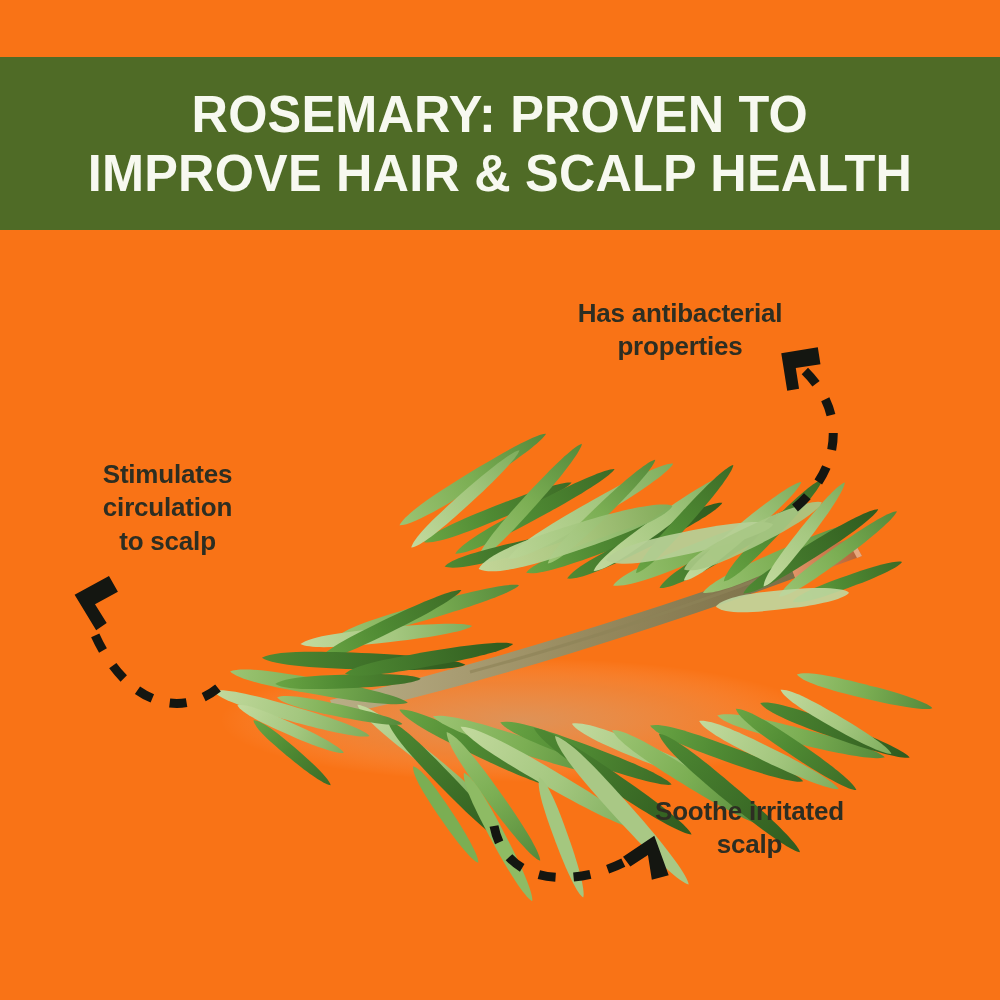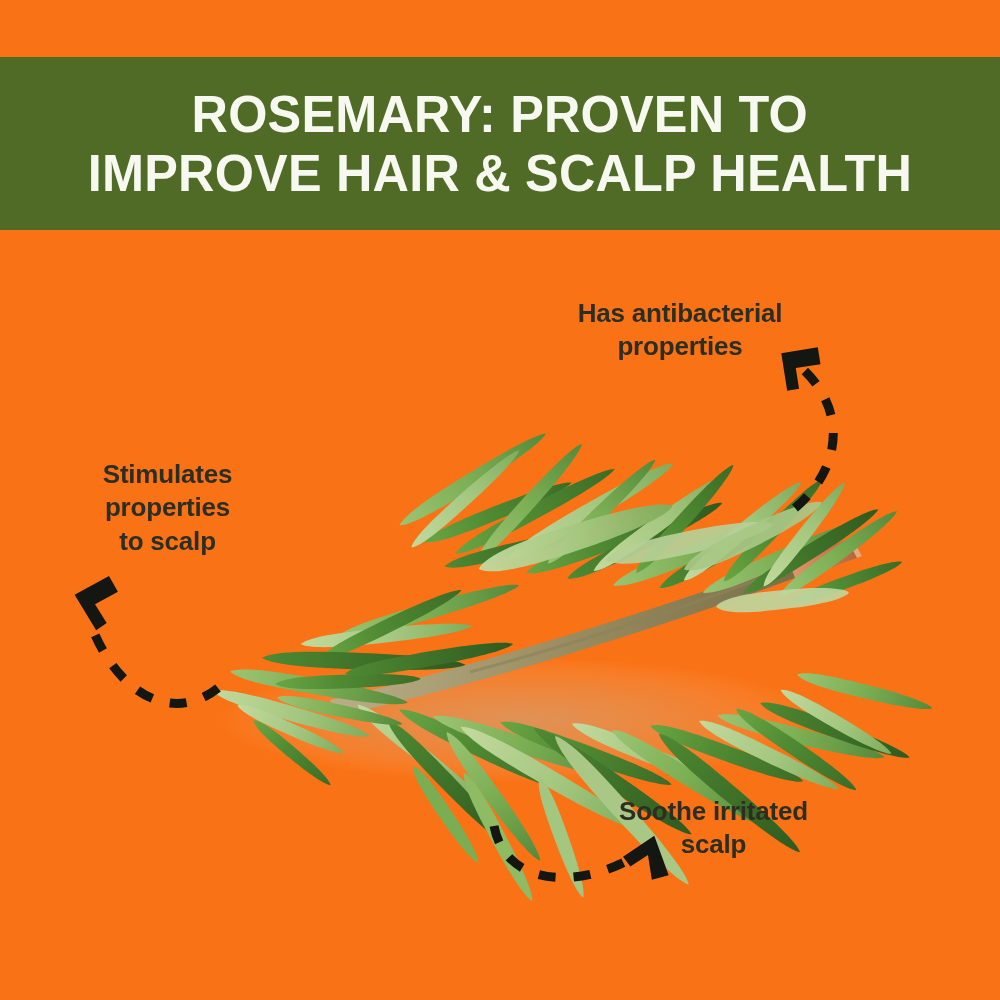--- a/index.html
+++ b/index.html
@@ -60,21 +60,21 @@
     left: 500px;
     top: 297px;
     width: 360px;
   }
   #callout-circulation {
     left: 45px;
     top: 458px;
     width: 245px;
   }
   #callout-soothe {
-    left: 556px;
+    left: 592px;
     top: 795px;
     width: 315px;
   }
 
   
   #arrow-layer, #sprig-layer {
     position: absolute;
     left: 0;
     top: 0;
     width: 1000px;
@@ -236,19 +236,19 @@
     <g fill="none" stroke="#141611" stroke-width="9" stroke-linecap="butt" stroke-dasharray="17 18">
       <path d="M494,826 C506,888 580,888 632,858"></path>
     </g>
     <path d="M655,836 L623,856 L630,866 L648,855 L651,880 L668,876 Z" fill="#141611" transform="rotate(-2 645 856)"></path>
   </svg>
 
   <div class="callout" id="callout-antibacterial">Has antibacterial
 properties</div>
 
   <div class="callout" id="callout-circulation">Stimulates
-properties
+circulation
 to scalp</div>
 
   <div class="callout" id="callout-soothe">Soothe irritated
 scalp</div>
 
 </div>
 
 </body></html>

